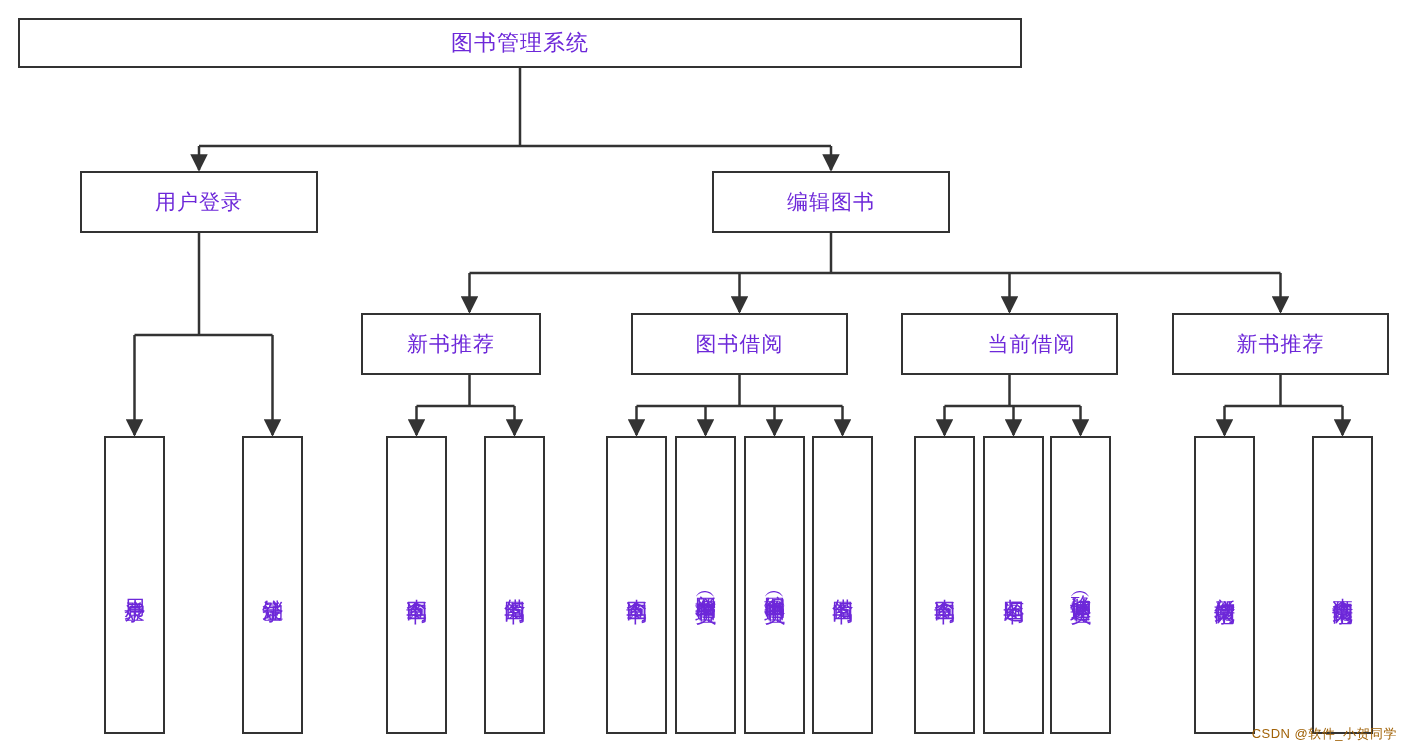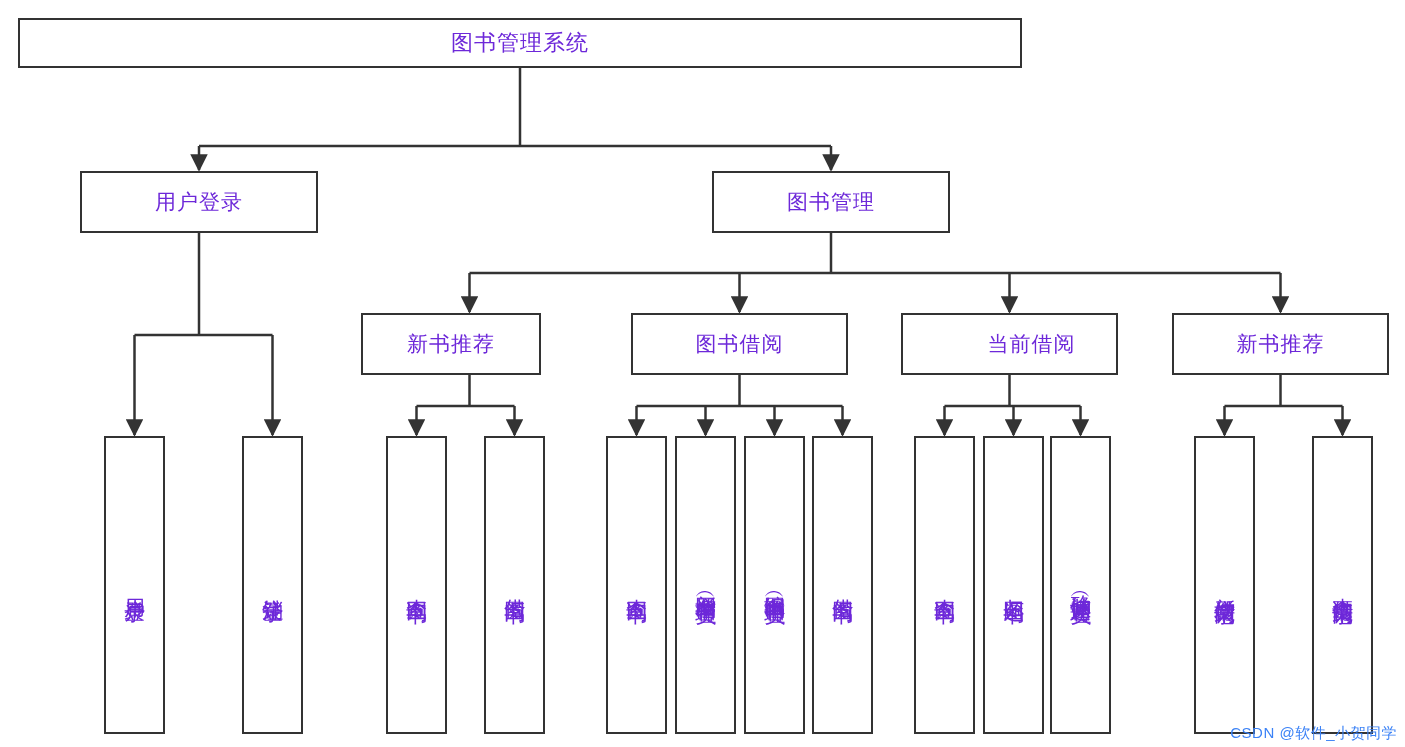--- a/index.html
+++ b/index.html
@@ -53,22 +53,22 @@
     text-orientation: upright;
     white-space: nowrap;
   }
   .node.root {
     font-size: 22px;
   }
   #watermark {
     position: absolute;
     right: 8px;
     bottom: 4px;
-    font-size: 15px;
-    color: #3b82f6;
+    font-size: 13px;
+    color: #a16207;
     letter-spacing: 0.5px;
     user-select: none;
     white-space: nowrap;
   }
 </style>
 </head>
 <body>
 
 <div id="canvas">
 
@@ -116,21 +116,21 @@
   </svg>
 
   <div id="nodes">
       <div class="node horiz root" style="left: 18px; top: 18px; width: 1004px; height: 50px;">
         <span class="label">图书管理系统</span>
       </div>
       <div class="node horiz" style="left: 80px; top: 171px; width: 238px; height: 62px;">
         <span class="label">用户登录</span>
       </div>
       <div class="node horiz" style="left: 712px; top: 171px; width: 238px; height: 62px;">
-        <span class="label">图书管理</span>
+        <span class="label">编辑图书</span>
       </div>
       <div class="node horiz" style="left: 361px; top: 313px; width: 180px; height: 62px;">
         <span class="label">新书推荐</span>
       </div>
       <div class="node horiz" style="left: 631px; top: 313px; width: 217px; height: 62px;">
         <span class="label">图书借阅</span>
       </div>
       <div class="node horiz" style="left: 901px; top: 313px; width: 217px; height: 62px; padding-left: 44px;">
         <span class="label">当前借阅</span>
       </div>

